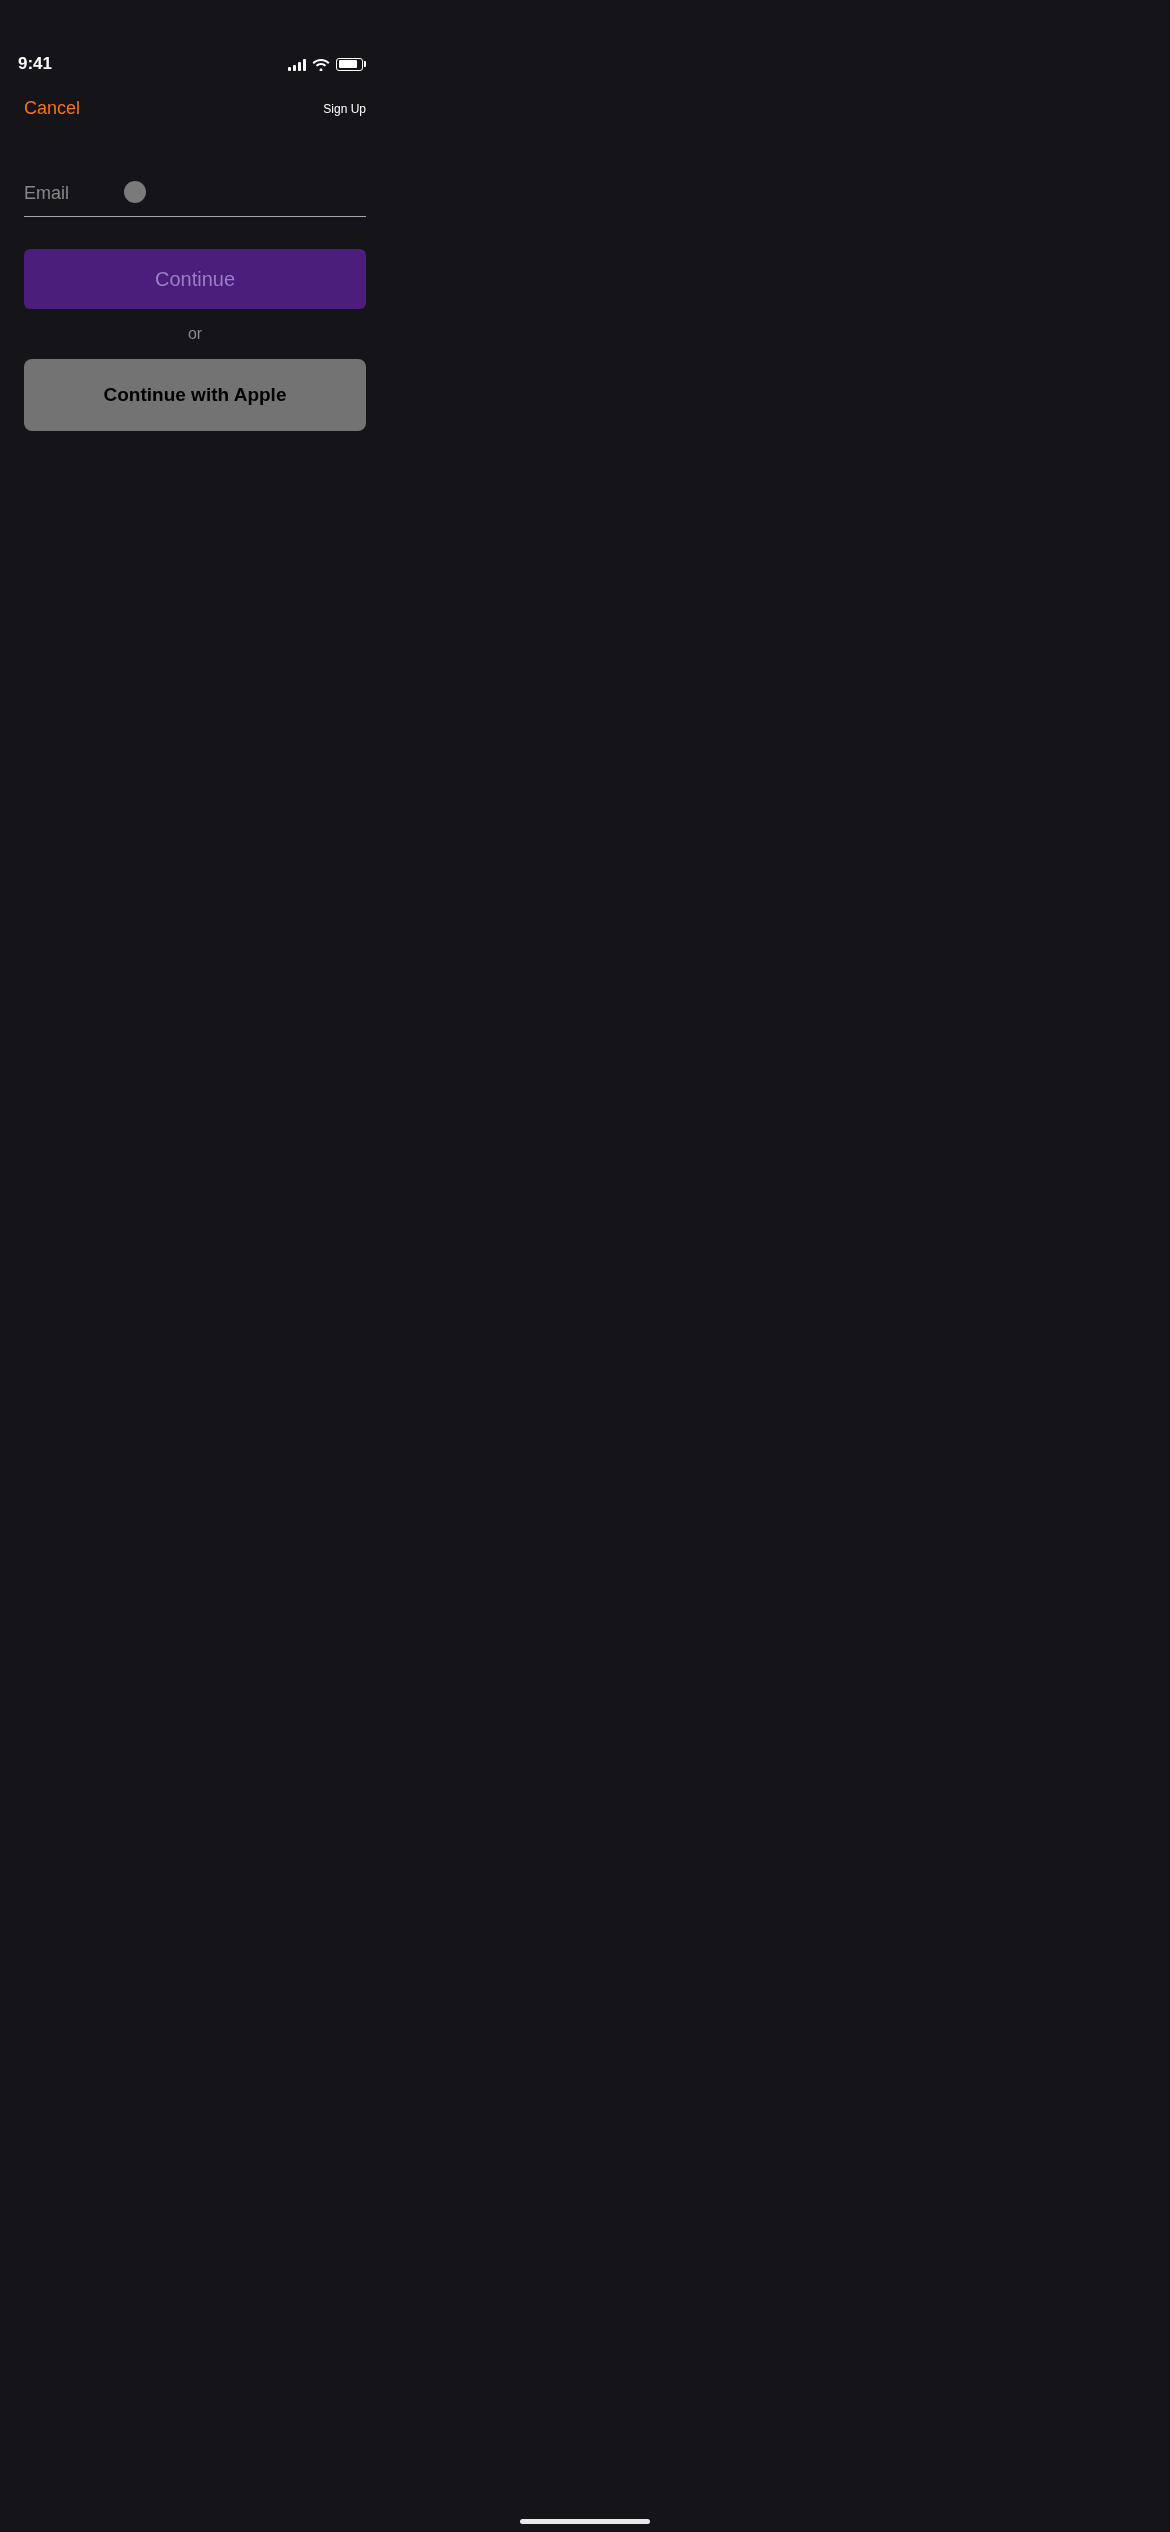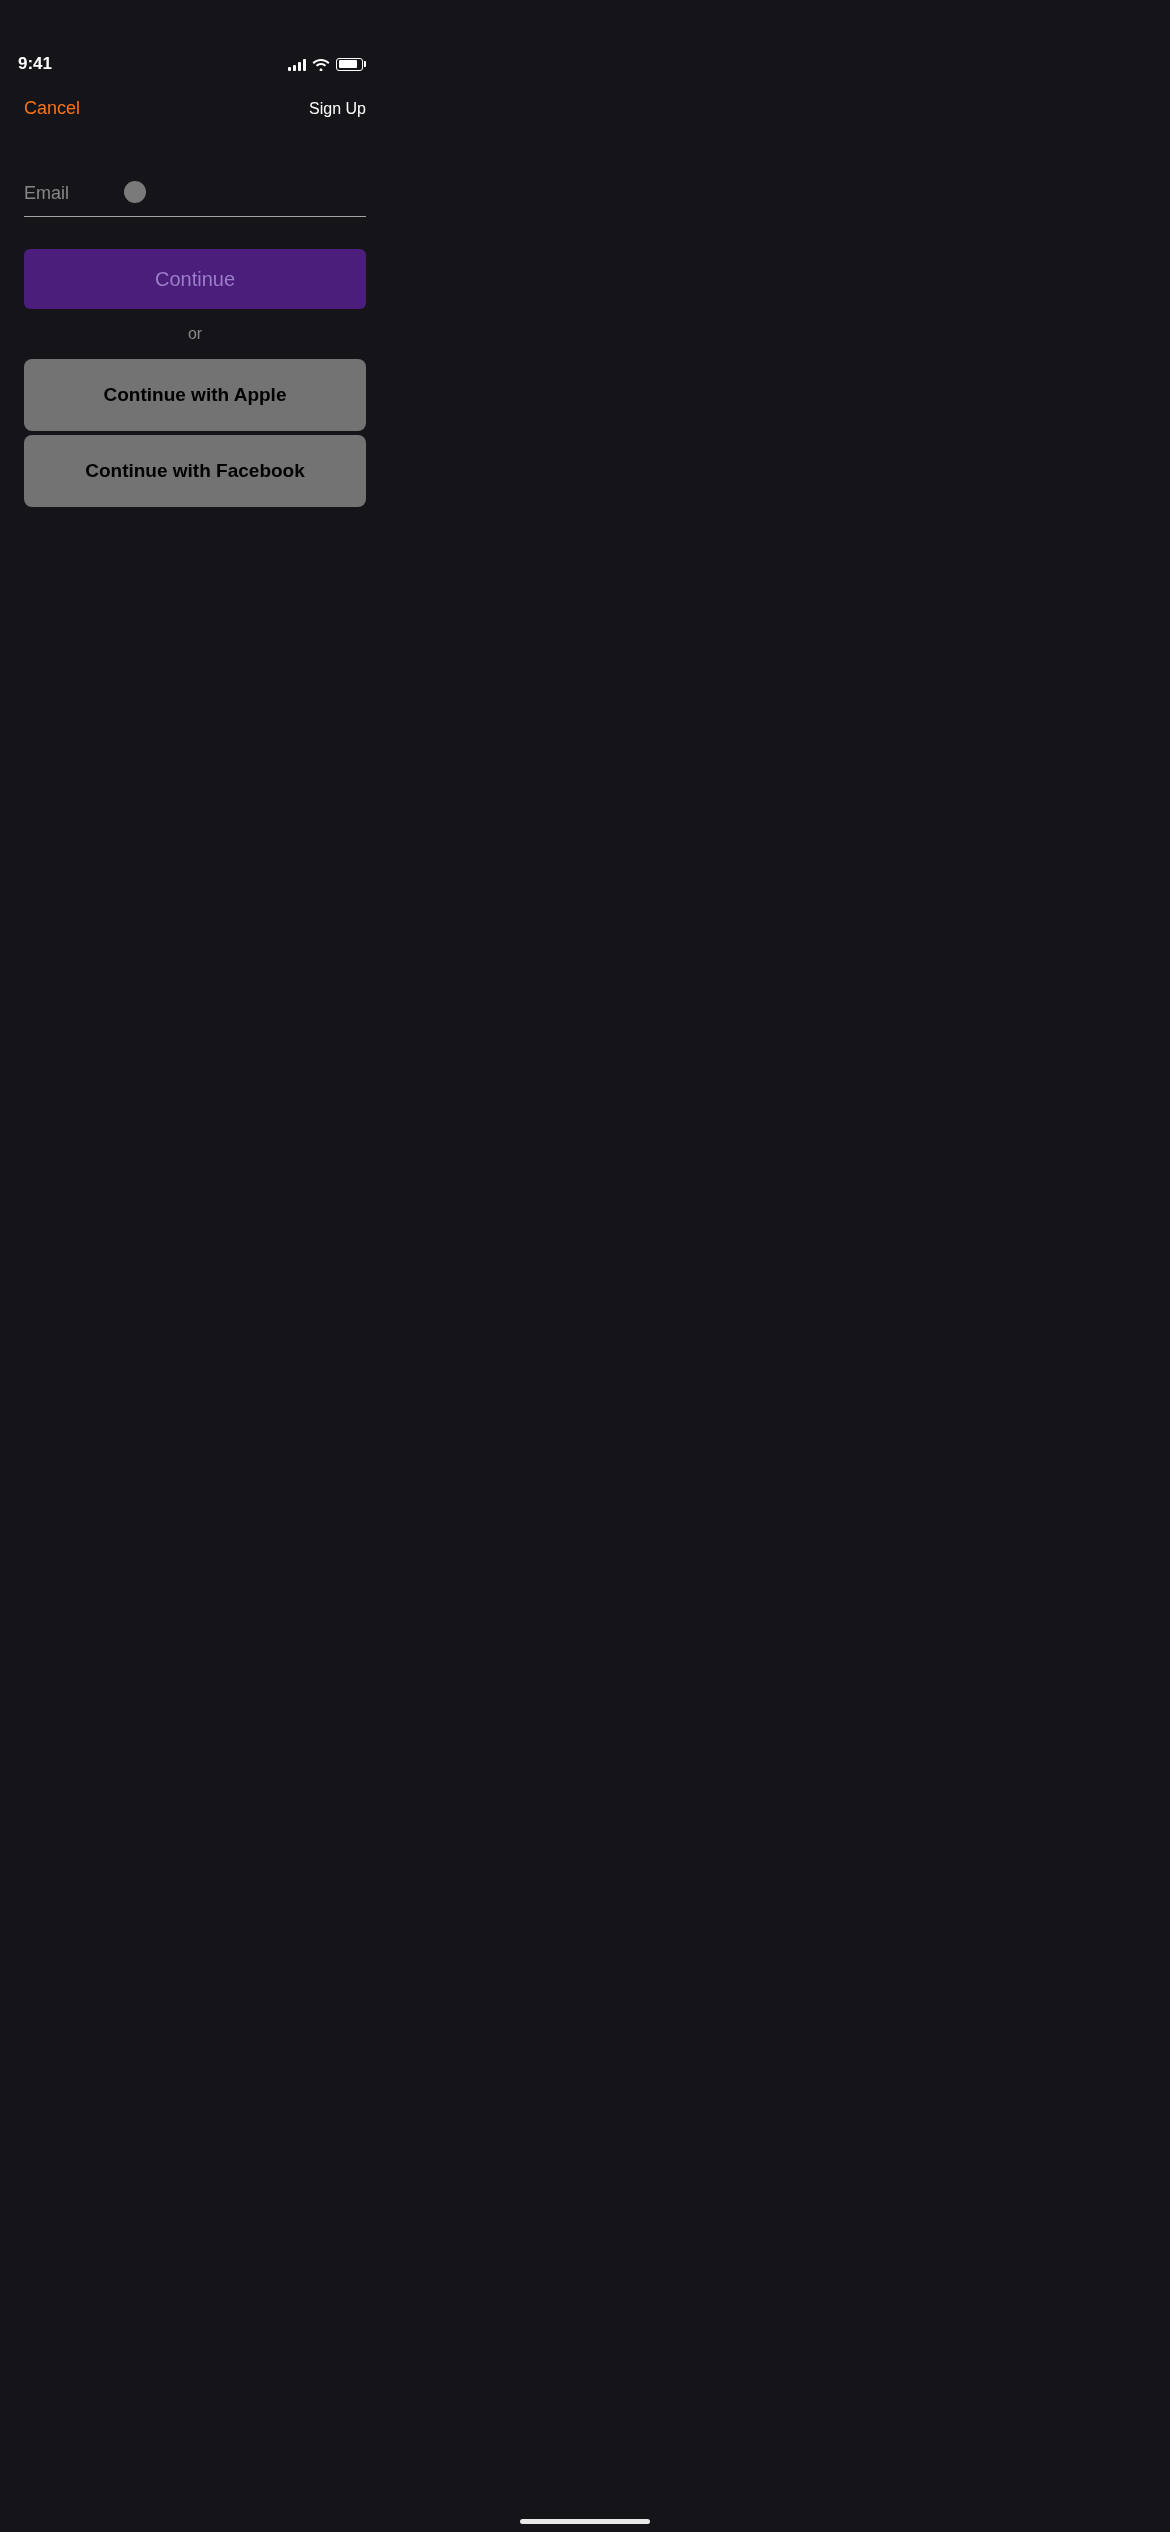--- a/index.html
+++ b/index.html
@@ -105,21 +105,21 @@
     }
 
     .nav-cancel {
       font-size: 18px;
       color: #f97316;
       font-weight: 400;
       cursor: pointer;
     }
 
     .nav-signup {
-      font-size: 16px;
+      font-size: 12px;
       color: #ffffff;
       font-weight: 400;
       cursor: pointer;
     }
 
     .content {
       padding: 24px 24px 0 24px;
     }
 
     .email-field-container {
@@ -250,17 +250,16 @@
   
   <button class="continue-button">Continue</button>
 
   
   <div class="or-divider">or</div>
 
   
   <button class="social-button">Continue with Apple</button>
 
   
-  <button class="social-button">Continue with Facebook</button>
 
 </div>
 
 <div class="home-indicator"></div>
 
 </body></html>

